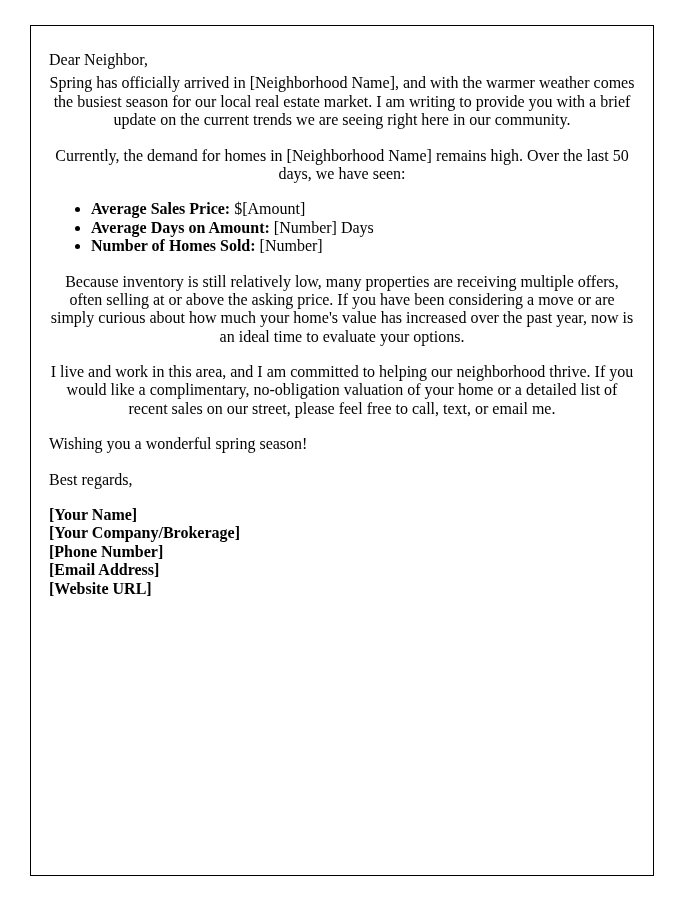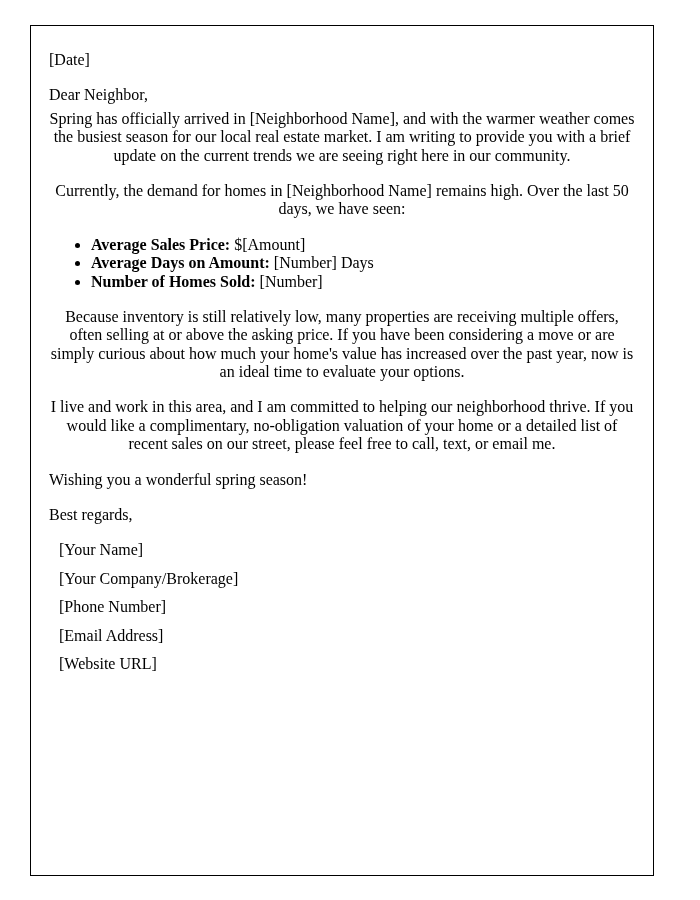--- a/index.html
+++ b/index.html
@@ -55,30 +55,30 @@
   .closing-line {
     margin: 0 0 17px 0;
   }
   .signoff {
     margin: 0 0 17px 0;
   }
   .signature-block {
     margin: 0;
   }
   .signature-block div {
-    margin: 10px;
+    margin: 0;
+    font-weight: bold;
   }
 </style>
 </head>
 <body>
 
 <div class="page">
   <div class="letter">
 
-    <div class="date-line">[Date]</div>
 
     <div class="salutation">Dear Neighbor,</div>
 
     <p class="para">Spring has officially arrived in [Neighborhood Name], and with the warmer weather comes the busiest season for our local real estate market. I am writing to provide you with a brief update on the current trends we are seeing right here in our community.</p>
 
     <p class="para">Currently, the demand for homes in [Neighborhood Name] remains high. Over the last 50 days, we have seen:</p>
 
     <ul class="stats">
       <li>
         <span class="b">Average Sales Price:</span><span> $[Amount]</span>

